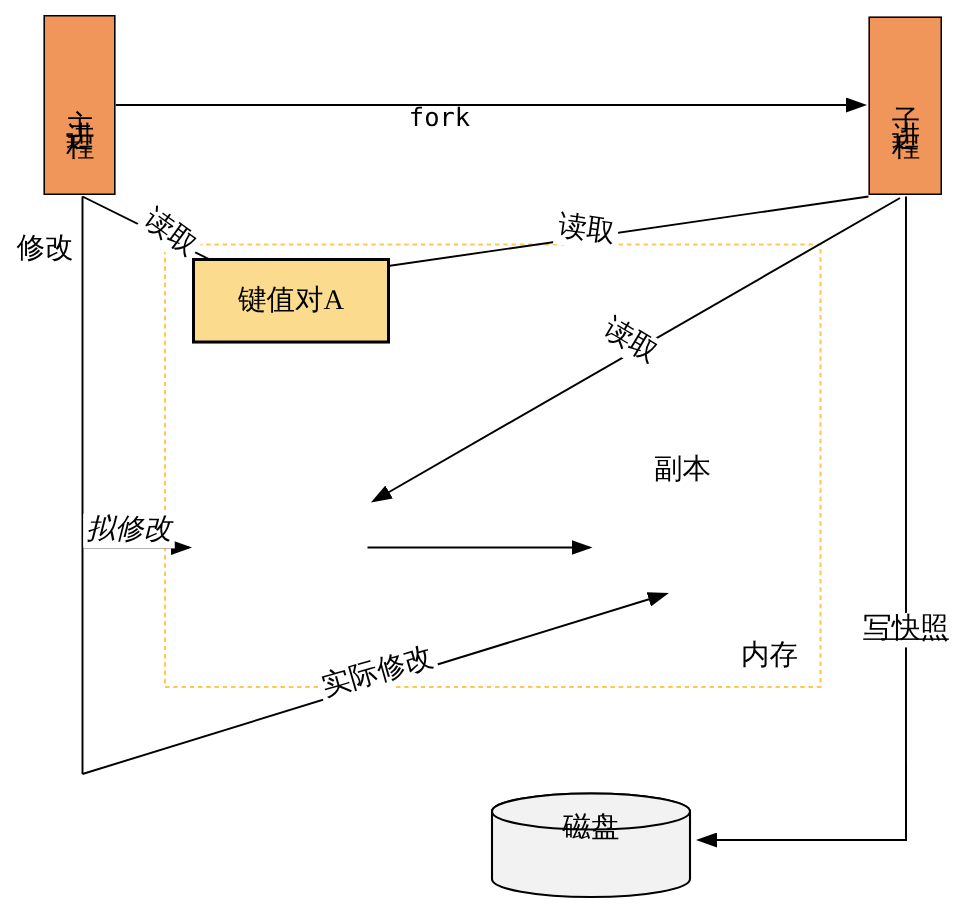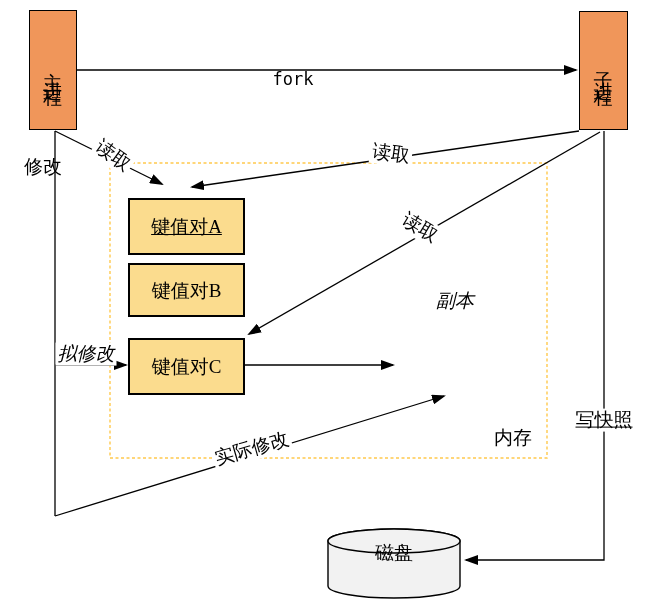--- a/index.html
+++ b/index.html
@@ -13,38 +13,38 @@
     display:flex;align-items:center;justify-content:center;z-index:2;
     font-size:19px;line-height:1;
   }
   .proc{
     background:#F0965A;border-width:1.5px;
     writing-mode:vertical-rl;text-orientation:upright;letter-spacing:9px;
   }
   .kv{background:#FBDC8E;}
   .proc-main{left:29px;top:10px;width:48px;height:120px;}
   .proc-child{left:579px;top:11px;width:49px;height:119px;}
-  .kv-a{left:128px;top:198px;width:117px;height:57px;text-decoration:underline;}
+  .kv-a{left:128px;top:172px;width:132px;height:57px;}
   .kv-b{left:128px;top:263px;width:117px;height:54px;}
   .kv-c{left:128px;top:338px;width:117px;height:57px;}
   .kv-c2{left:395px;top:338px;width:130px;height:57px;}
   .lbl{
     position:absolute;z-index:3;font-size:19px;line-height:1.2;white-space:nowrap;
     transform:translate(-50%,-50%);
   }
   .lbl.bg{background:#ffffff;padding:0 2px;}
   .lbl-fork{left:293px;top:47px;font-family:"DejaVu Sans Mono","Liberation Mono",monospace;font-size:17px;margin-top:32px;}
   .lbl-read1{left:113px;top:156px;transform:translate(-50%,-50%) rotate(36deg);}
   .lbl-read2{left:391px;top:154px;transform:translate(-50%,-50%) rotate(8deg);}
   .lbl-read3{left:420px;top:228px;transform:translate(-50%,-50%) rotate(31deg);}
-  .lbl-modify{left:43px;top:167px;}
+  .lbl-modify{left:30px;top:167px;}
   .lbl-intend{left:86px;top:354px;font-style:italic;}
   .lbl-cow{left:317px;top:366px;}
   .lbl-actual{left:252px;top:449px;transform:translate(-50%,-50%) rotate(-16deg);}
-  .lbl-fuben{left:455px;top:301px;font-style:italic;}
+  .lbl-fuben{left:455px;top:314px;}
   .lbl-memory{left:513px;top:438px;font-family:Liberation Serif, serif;}
   .lbl-snapshot{left:604px;top:420px;text-decoration:underline;}
   .lbl-disk{left:394px;top:553px;z-index:3;}
 </style>
 </head>
 <body>
 
 <div id="canvas">
 
   <svg id="wires" viewBox="0 0 646 611" xmlns="http://www.w3.org/2000/svg">
@@ -77,22 +77,20 @@
     <g>
       <path d="M328,541 L328,586 A66,12 0 0 0 460,586 L460,541 A66,12 0 0 0 328,541 z" fill="#F2F2F2" stroke="#000" stroke-width="1.4"></path>
       <ellipse cx="394" cy="541" rx="66" ry="12" fill="#F2F2F2" stroke="#000" stroke-width="1.4"></ellipse>
     </g>
   </svg>
 
   <div class="node proc proc-main">主进程</div>
   <div class="node proc proc-child">子进程</div>
 
   <div class="node kv kv-a">键值对A</div>
-  <div class="node kv kv-b">键值对B</div>
-  <div class="node kv kv-c">键值对C</div>
 
   <div class="lbl lbl-fork">fork</div>
   <div class="lbl bg lbl-read1">读取</div>
   <div class="lbl bg lbl-read2">读取</div>
   <div class="lbl bg lbl-read3">读取</div>
   <div class="lbl lbl-modify">修改</div>
   <div class="lbl bg lbl-intend">拟修改</div>
   <div class="lbl bg lbl-actual">实际修改</div>
   <div class="lbl lbl-fuben">副本</div>
   <div class="lbl lbl-memory">内存</div>

